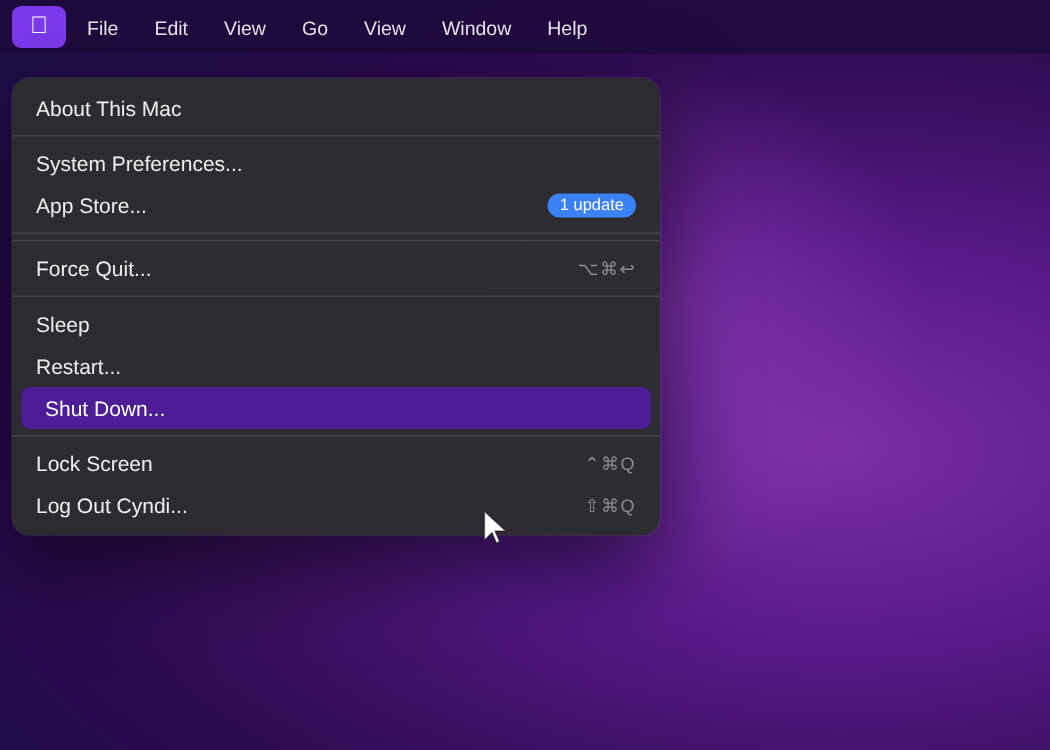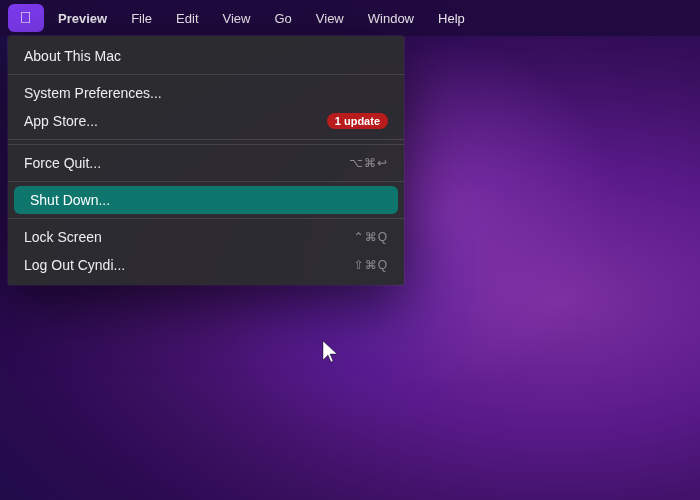--- a/index.html
+++ b/index.html
@@ -87,44 +87,44 @@
       font-weight: 400;
     }
 
     .menubar-item.app-name {
       font-weight: 600;
     }
 
     
     .dropdown-menu {
       position: absolute;
-      top: 36px;
+      top: 52px;
       left: 8px;
-      width: 396px;
+      width: 432px;
       background: rgba(44, 44, 48, 0.97);
       backdrop-filter: blur(40px);
-      border-radius: 2px;
+      border-radius: 12px;
       padding: 6px 0;
       z-index: 200;
       box-shadow: 0 20px 60px rgba(0,0,0,0.6), 0 0 0 0.5px rgba(255,255,255,0.15);
     }
 
     .menu-item {
       display: flex;
       align-items: center;
       justify-content: space-between;
       padding: 6px 16px;
       cursor: pointer;
       min-height: 26px;
       border-radius: 0;
       position: relative;
     }
 
     .menu-item.highlighted {
-      background: #0f766e;
+      background: #4c1d95;
       border-radius: 6px;
       margin: 0 6px;
     }
 
     .menu-item.highlighted .menu-item-label {
       color: white;
     }
 
     .menu-item-label {
       color: rgba(255,255,255,0.92);
@@ -134,24 +134,24 @@
 
     .menu-item-right {
       display: flex;
       align-items: center;
       gap: 6px;
       color: rgba(255,255,255,0.55);
       font-size: 13px;
     }
 
     .badge {
-      background: #b91c1c;
+      background: #3b82f6;
       color: white;
       font-size: 11px;
-      font-weight: 700;
+      font-weight: 400;
       padding: 2px 8px;
       border-radius: 10px;
     }
 
     .chevron {
       color: rgba(255,255,255,0.55);
       font-size: 13px;
     }
 
     .shortcut {
@@ -183,21 +183,20 @@
   </style>
 </head>
 <body>
 
 <div class="wallpaper"></div>
 
 <div class="menubar">
   <div class="menubar-apple">
     <span class="apple-logo"></span>
   </div>
-  <div class="menubar-item app-name">Preview</div>
   <div class="menubar-item">File</div>
   <div class="menubar-item">Edit</div>
   <div class="menubar-item">View</div>
   <div class="menubar-item">Go</div>
   <div class="menubar-item">View</div>
   <div class="menubar-item">Window</div>
   <div class="menubar-item">Help</div>
 </div>
 
 <div class="dropdown-menu">
@@ -226,21 +225,27 @@
 
   <div class="menu-item">
     <span class="menu-item-label">Force Quit...</span>
     <span class="menu-item-right">
       <span class="shortcut">⌥⌘↩</span>
     </span>
   </div>
 
   <div class="menu-separator"></div>
 
-
+  <div class="menu-item">
+    <span class="menu-item-label">Sleep</span>
+  </div>
+
+  <div class="menu-item">
+    <span class="menu-item-label">Restart...</span>
+  </div>
 
   <div class="menu-item highlighted">
     <span class="menu-item-label">Shut Down...</span>
   </div>
 
   <div class="menu-separator"></div>
 
   <div class="menu-item">
     <span class="menu-item-label">Lock Screen</span>
     <span class="menu-item-right">

